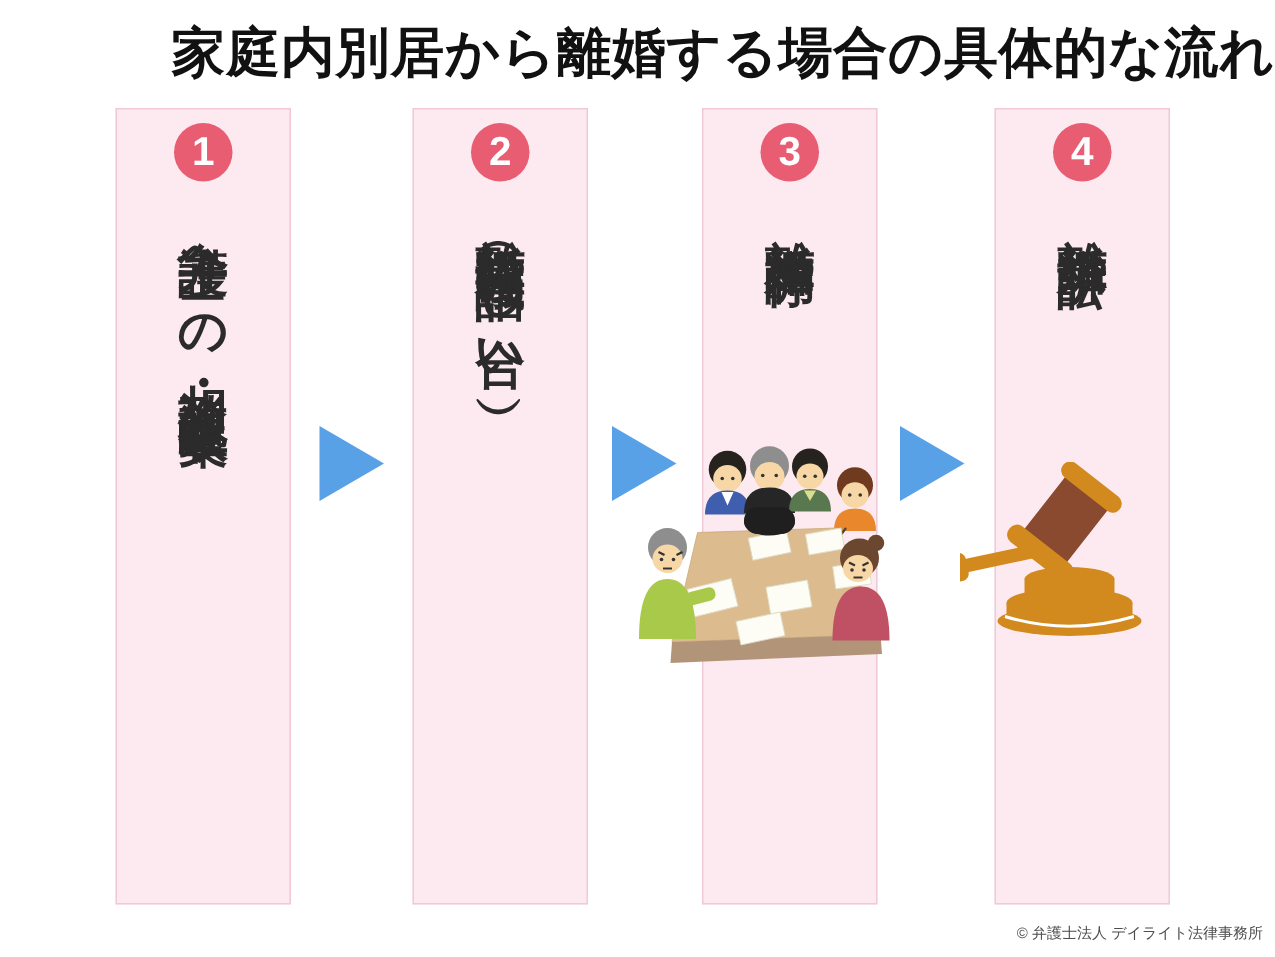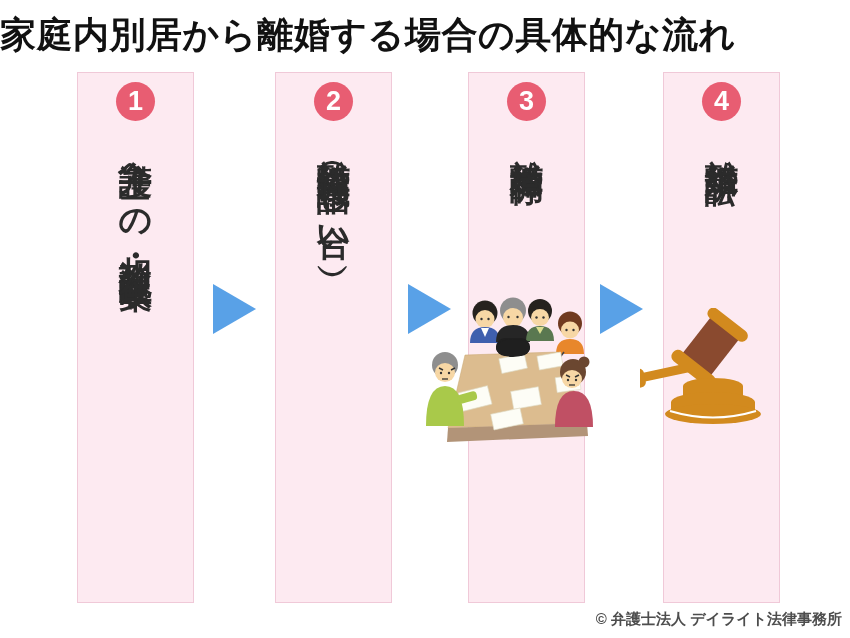--- a/index.html
+++ b/index.html
@@ -5,21 +5,21 @@
   * { margin:0; padding:0; box-sizing:border-box; }
   html,body { width:850px; height:638px; }
   body {
     position:relative;
     background:#ffffff;
     font-family:"Liberation Sans", sans-serif;
     overflow:hidden;
   }
   .title {
     position:absolute; top:11px; left:0; width:850px;
-    text-align:left;
+    text-align:right;
     font-size:36px; font-weight:900; color:#111;
     letter-spacing:0.5px;
     white-space:nowrap;
   }
   .col {
     position:absolute; top:72px;
     width:117px; height:531px;
     background:#fdeaf1;
     border:1px solid #f0c9d8;
     display:flex; flex-direction:column; align-items:center;
@@ -46,23 +46,22 @@
     border-bottom:25px solid transparent;
     border-left:43px solid #59a1e7;
     z-index:2;
   }
   .a1{left:213px}.a2{left:408px}.a3{left:600px}
   .illus { position:absolute; z-index:3; }
   .illus-mediation { left:412px; top:296px; }
   .illus-gavel { left:640px; top:308px; }
   .copyright {
     position:absolute; right:8px; bottom:9px;
-    font-size:15px; color:#4d4d4d;
+    font-size:10px; color:#4d4d4d;
     white-space:nowrap;
-    font-weight:bold;
   }
 </style>
 </head>
 <body>
 
 <div class="title">家庭内別居から離婚する場合の具体的な流れ</div>
 
 <div class="col col1">
   <div class="badge">1</div>
   <div class="vlabel">弁護士への相談・証拠収集</div>

